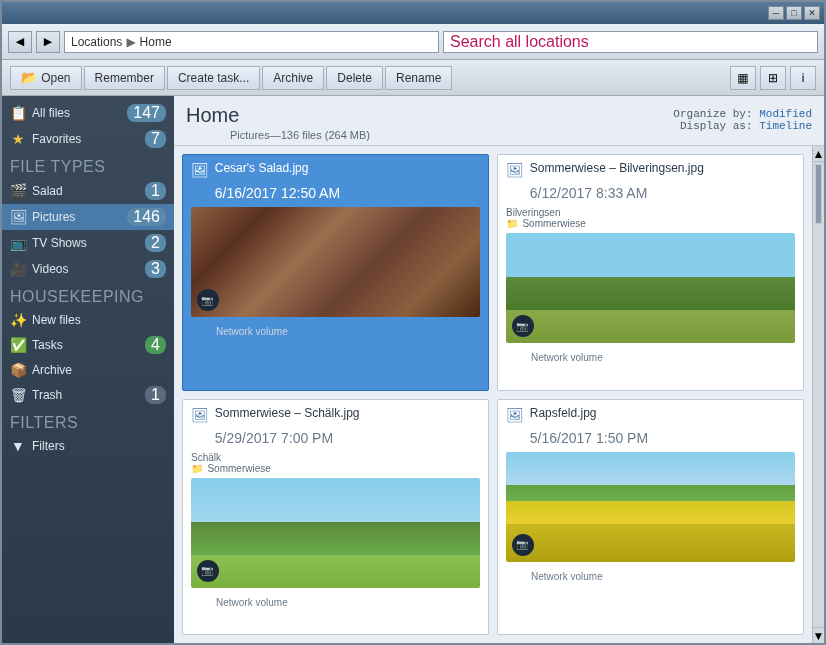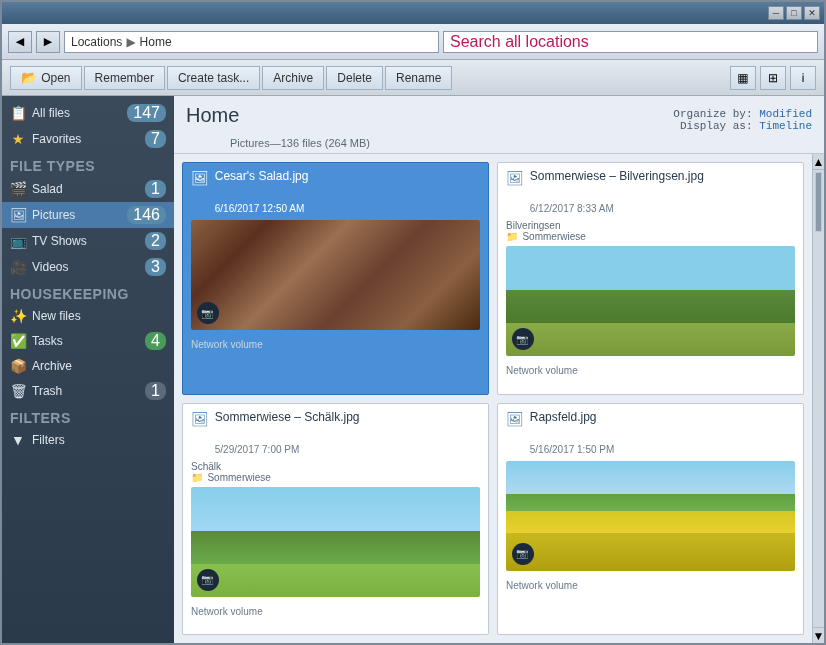--- a/index.html
+++ b/index.html
@@ -30,47 +30,47 @@
     
     .main { display: flex; flex: 1; overflow: hidden; }
 
     
     .sidebar { width: 172px; background: linear-gradient(to bottom, #3a4a5a, #2a3a4a); display: flex; flex-direction: column; padding: 4px 0; overflow-y: auto; }
     .sidebar-item { display: flex; align-items: center; padding: 4px 8px; cursor: pointer; color: #dde4ec; font-size: 12px; gap: 6px; }
     .sidebar-item.active { background: #4a7aaa; }
     .sidebar-item .badge { background: #5a8aaa; color: white; border-radius: 8px; padding: 0 6px; font-size: 16px; min-width: 20px; text-align: center; margin-left: auto; }
     .sidebar-item .badge.green { background: #4a9a5a; }
     .sidebar-item .badge.gray { background: #5a6a7a; }
-    .sidebar-section { color: #8a9aaa; font-size: 14px; font-weight: bold; padding: 6px 8px 2px; text-transform: uppercase; letter-spacing: 0.5px; }
+    .sidebar-section { color: #8a9aaa; font-size: 16px; font-weight: normal; padding: 6px 8px 2px; text-transform: uppercase; letter-spacing: 0.5px; }
     .sidebar-icon { font-size: 14px; width: 16px; text-align: center; }
     .sidebar-star { color: #f0c040; }
 
     
     .content { flex: 1; background: #e8eef4; display: flex; flex-direction: column; overflow: hidden; }
     .content-header { padding: 8px 12px 4px; border-bottom: 1px solid #c0cad4; }
     .content-title { font-size: 20px; color: #2a3a4a; font-weight: 300; }
-    .content-subtitle { font-size: 11px; color: #5a6a7a; margin-top: 10px; padding-left: 44px; }
+    .content-subtitle { font-size: 11px; color: #5a6a7a; margin-top: 2px; padding-left: 44px; }
 
     
     .file-grid { flex: 1; overflow-y: auto; padding: 8px; display: grid; grid-template-columns: 1fr 1fr; gap: 8px; }
     .file-card { background: white; border: 1px solid #c0cad4; border-radius: 2px; overflow: hidden; }
     .file-card.selected { background: #4a90d9; border-color: #2a70b9; }
     .file-card-header { padding: 6px 8px; display: flex; align-items: flex-start; gap: 6px; }
     .file-card.selected .file-card-header { background: #4a90d9; }
     .file-card.selected .file-name, .file-card.selected .file-date { color: white; }
     .file-thumb-icon { font-size: 14px; color: #4a7aaa; margin-top: 1px; }
     .file-card.selected .file-thumb-icon { color: white; }
     .file-name { font-size: 12px; color: #2a3a4a; font-weight: 500; }
-    .file-date { font-size: 10px; color: #6a7a8a; margin-top: 20px; }
+    .file-date { font-size: 14px; color: #6a7a8a; margin-top: 10px; }
     .file-preview { margin: 0 8px 6px; position: relative; }
     .file-preview-img { width: 100%; height: 110px; background: linear-gradient(135deg, #8a7060 0%, #6a5040 30%, #9a8060 60%, #7a6050 100%); border-radius: 2px; overflow: hidden; display: flex; align-items: center; justify-content: center; }
     .file-preview-img.green-field { background: linear-gradient(to bottom, #87ceeb 0%, #87ceeb 40%, #5a8a3a 40%, #4a7a2a 70%, #8aaa4a 70%, #7a9a3a 100%); }
     .file-preview-img.yellow-field { background: linear-gradient(to bottom, #87ceeb 0%, #87ceeb 35%, #6aaa3a 35%, #d4a820 60%, #e8c030 60%, #d4a820 100%); }
     .cam-badge { position: absolute; bottom: 6px; left: 6px; background: #1a2a3a; border-radius: 50%; width: 22px; height: 22px; display: flex; align-items: center; justify-content: center; color: white; font-size: 10px; }
-    .file-footer { padding: 3px 8px 6px; font-size: 10px; color: #6a7a8a; }
+    .file-footer { padding: 3px 8px 6px; font-size: 10px; color: #6a7a8a; margin-left: 25px; }
     .file-card.selected .file-footer { color: #ccd4dc; }
     .file-sub-info { font-size: 10px; color: #5a6a7a; padding: 0 8px 4px; }
 
     
     .file-grid::-webkit-scrollbar { width: 12px; }
     .file-grid::-webkit-scrollbar-track { background: #d0d8e0; }
     .file-grid::-webkit-scrollbar-thumb { background: #8a9aaa; border: 1px solid #c0cad4; }
 
     .content-body { display: flex; flex: 1; overflow: hidden; }
     .scrollbar-area { width: 12px; background: #d0d8e0; border-left: 1px solid #b0bac4; display: flex; flex-direction: column; }

